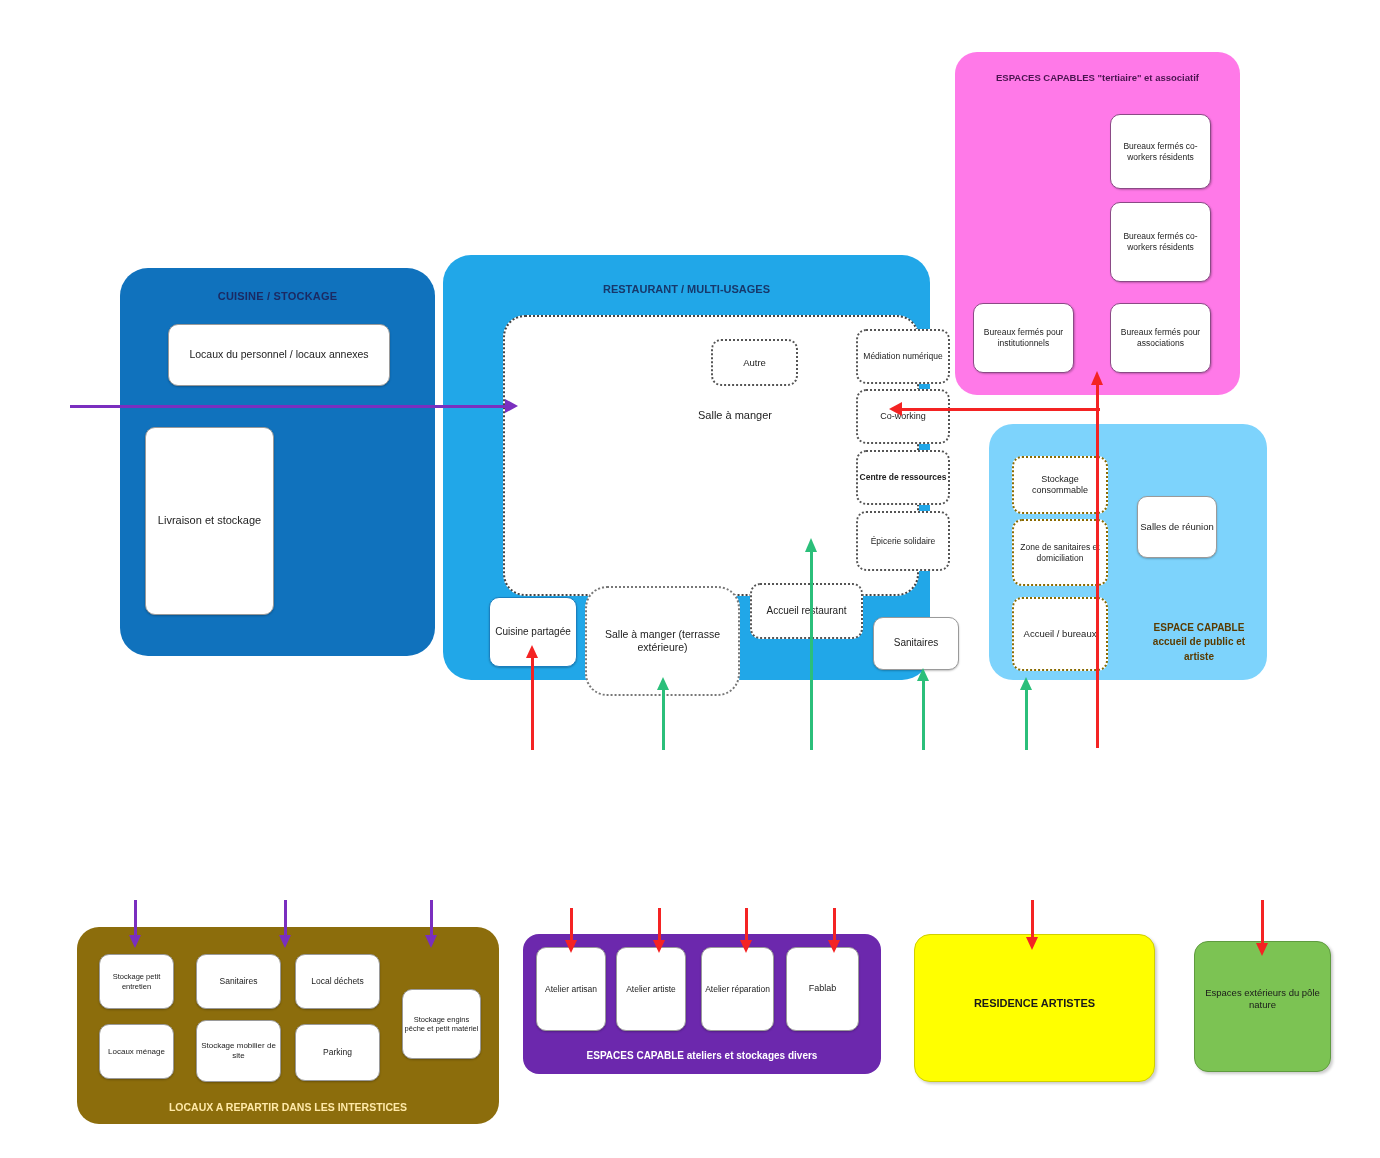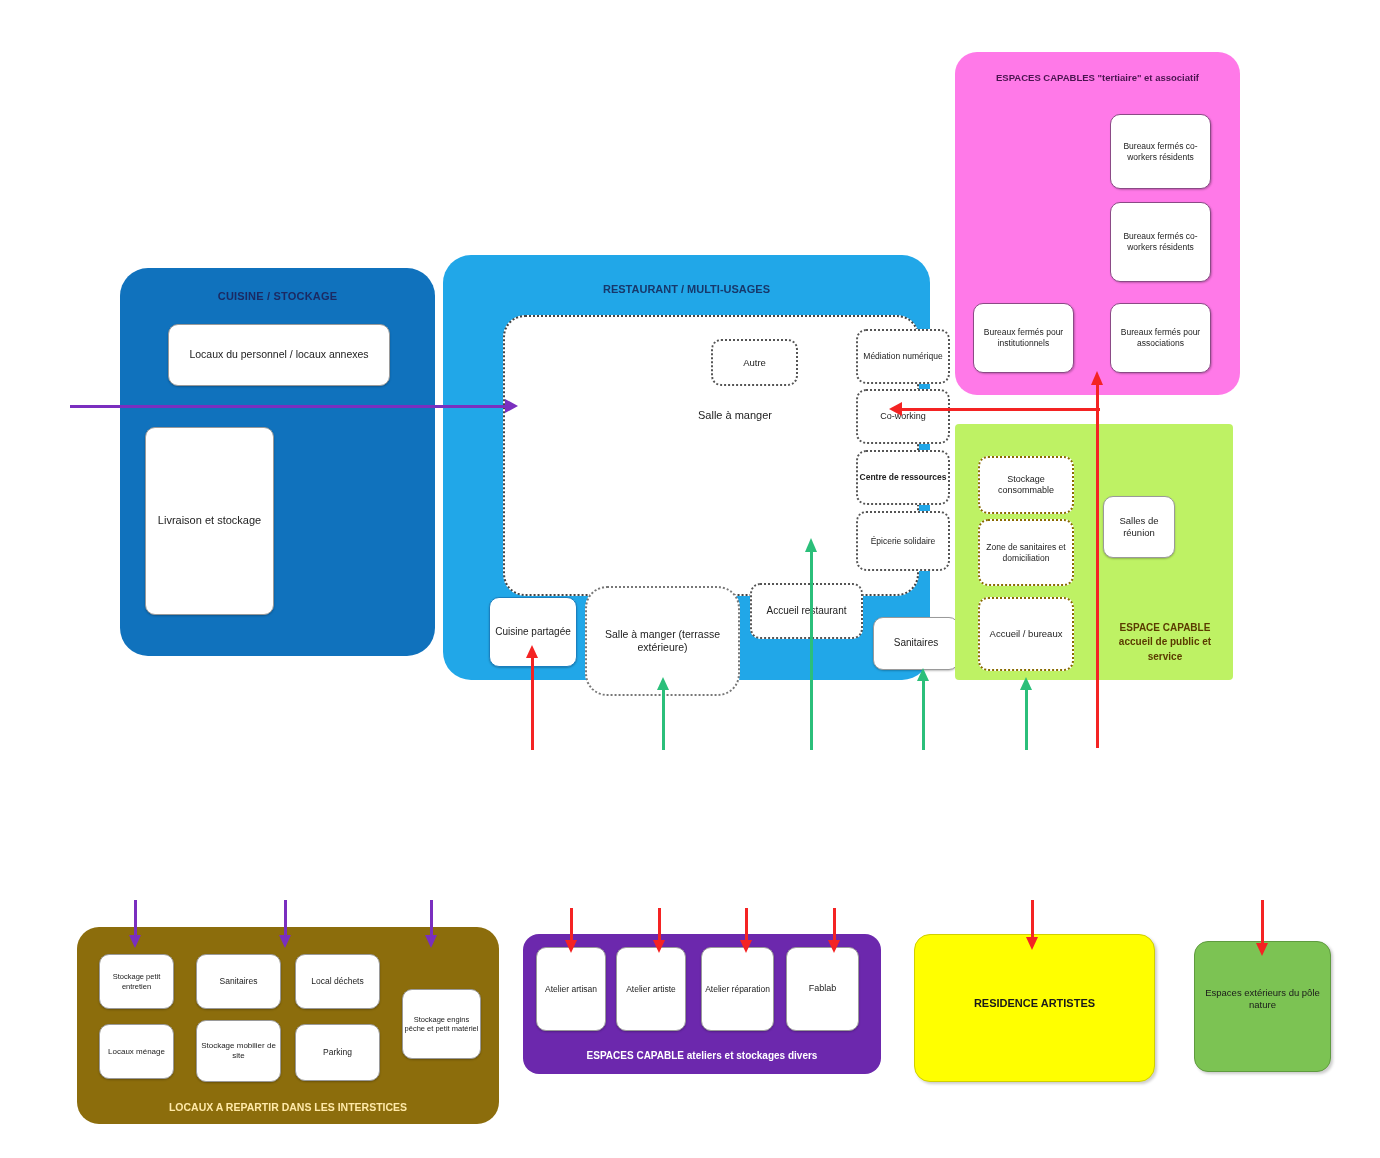--- a/index.html
+++ b/index.html
@@ -23,21 +23,21 @@
   #restaurant{left:443px;top:255px;width:487px;height:425px;background:#21a7e8;border-radius:28px;}
   #restaurant .zone-title{top:28px;color:#17386b;font-size:11px;}
   #resto-inner{position:absolute;left:60px;top:60px;width:412px;height:277px;background:#fff;
                border:2px dotted #444;border-radius:22px;}
 
   
   #tertiaire{left:955px;top:52px;width:285px;height:343px;background:#ff79e8;border-radius:22px;}
   #tertiaire .zone-title{top:20px;color:#4a1550;font-size:9.5px;padding:0 12px;}
 
   
-  #accueil{left:955px;top:424px;width:278px;height:256px;background:#bef264;border-radius:4px;}
+  #accueil{left:989px;top:424px;width:278px;height:256px;background:#7dd3fc;border-radius:24px;}
   #accueil .zone-label{position:absolute;right:8px;bottom:16px;width:120px;text-align:center;
                color:#5a3b00;font-weight:bold;font-size:10px;line-height:1.45;}
 
   
   #plateau{left:96px;top:712px;width:1198px;height:183px;border:2px dotted #7a95bf;border-radius:26px;background:#fff;}
   #plateau .plateau-text{position:absolute;left:0;right:0;top:78px;text-align:center;color:#3a3a3a;
                font-weight:bold;font-size:11.5px;line-height:1.9;}
 
   
   #interstices{left:77px;top:927px;width:422px;height:197px;background:#8c6d0c;border-radius:22px;}
@@ -136,24 +136,24 @@
   <div class="zone" id="accueil">
     <div class="card" style="left:23px;top:32px;width:96px;height:58px;font-size:9px;border:2px dotted #8a6a00;border-radius:10px;">
       <span>Stockage consommable</span>
     </div>
     <div class="card" style="left:23px;top:95px;width:96px;height:67px;font-size:8.5px;border:2px dotted #8a6a00;border-radius:10px;">
       <span>Zone de sanitaires et domiciliation</span>
     </div>
     <div class="card" style="left:23px;top:173px;width:96px;height:74px;font-size:9.5px;border:2px dotted #8a6a00;border-radius:10px;">
       <span>Accueil / bureaux</span>
     </div>
-    <div class="card solid-card" style="left:148px;top:72px;width:72px;height:62px;font-size:9.5px;">
+    <div class="card solid-card" style="left:148px;top:72px;width:80px;height:62px;font-size:9.5px;">
       <span>Salles de réunion</span>
     </div>
-    <div class="zone-label">ESPACE CAPABLE accueil de public et service</div>
+    <div class="zone-label">ESPACE CAPABLE accueil de public et artiste</div>
   </div>
 
 
   <div class="zone" id="interstices">
     <div class="card solid-card" style="left:22px;top:27px;width:75px;height:55px;font-size:7.5px;">
       <span>Stockage petit entretien</span>
     </div>
     <div class="card solid-card" style="left:119px;top:27px;width:85px;height:55px;font-size:8.5px;">
       <span>Sanitaires</span>
     </div>

